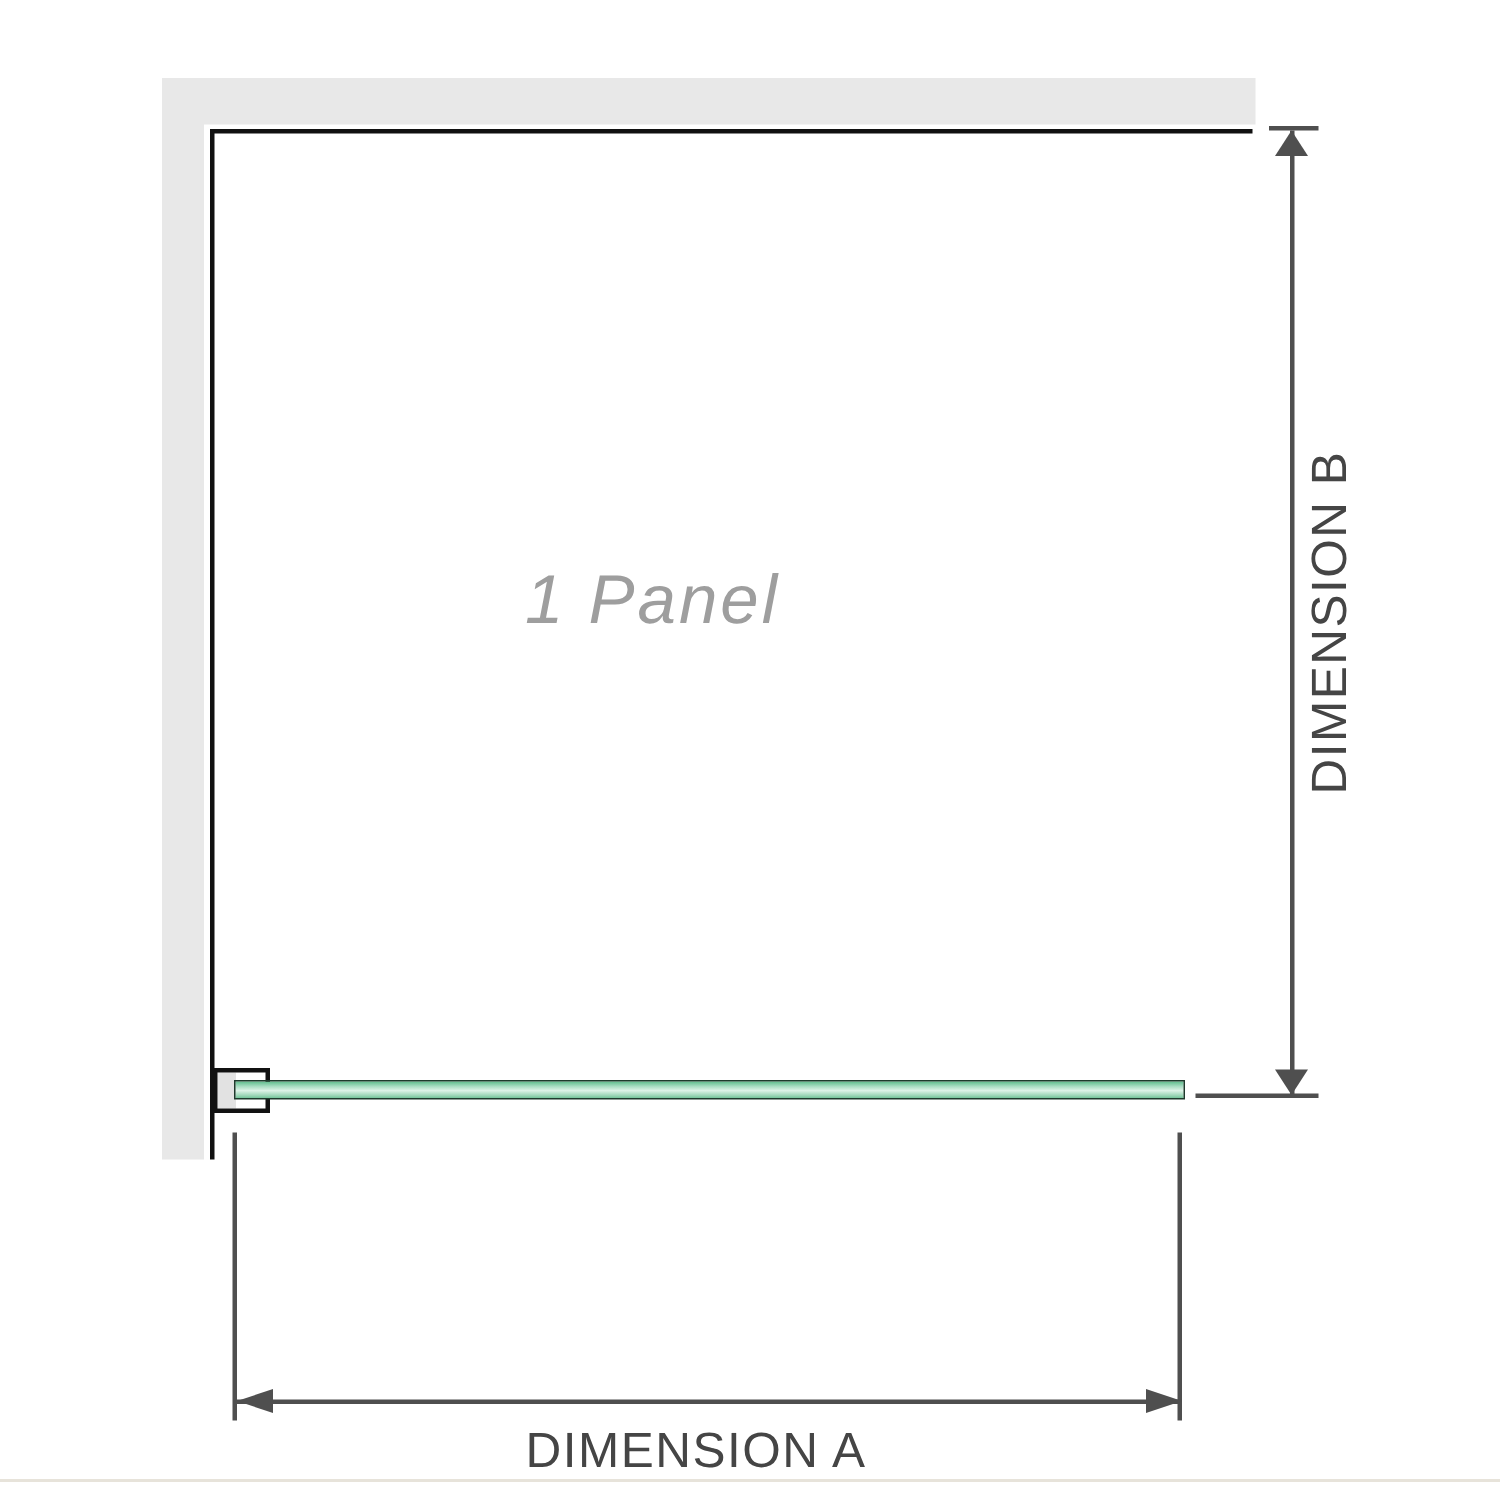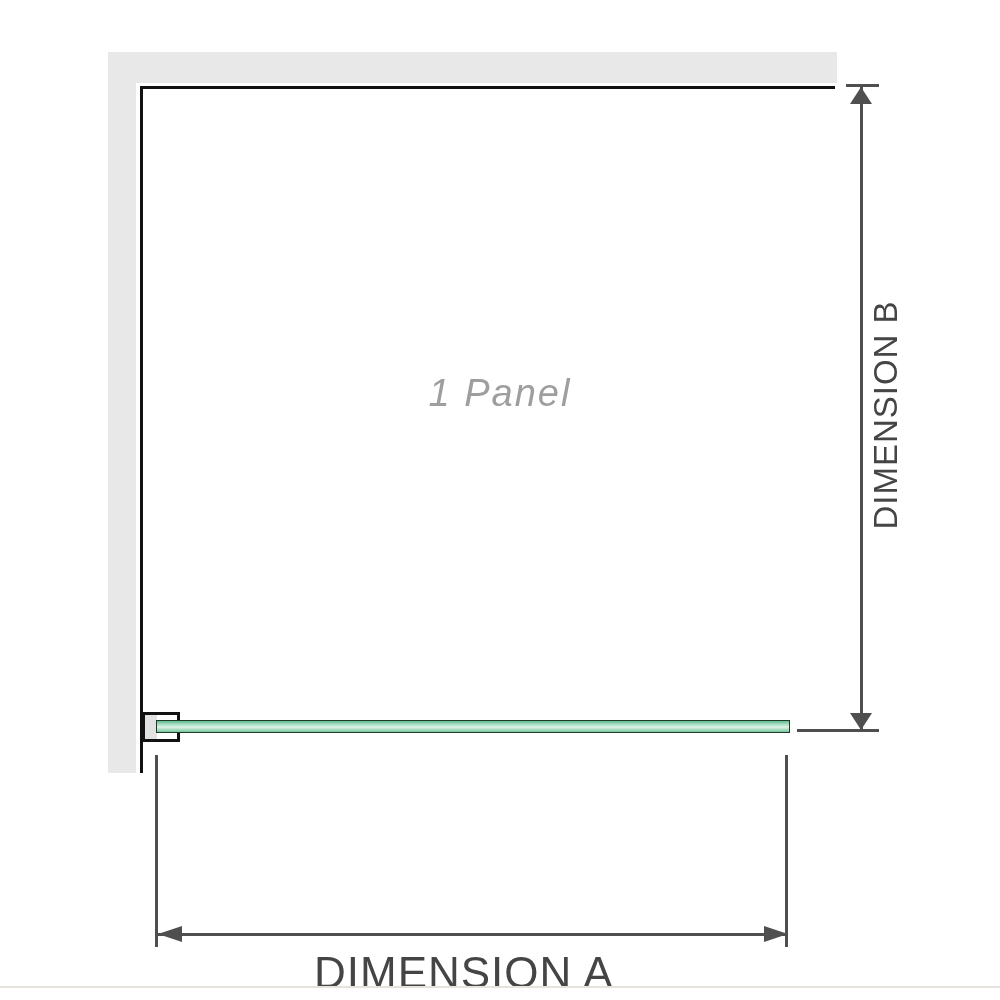--- a/index.html
+++ b/index.html
@@ -58,23 +58,23 @@
       var(--glass_green_light, #ddf3e7) 55%,
       #9bd6b6 85%,
       #74c59a 100%);
     z-index: 3;
   }
 
   
   .panel-label {
     position: absolute; left: 350px; top: 372px;
     width: 300px;
-    text-align: center;
+    text-align: left;
     font-style: italic;
-    font-size: 38px;
+    font-size: 46px;
     letter-spacing: 2px;
     color: var(--panel_label_text, #9e9e9e);
     z-index: 1;
   }
 
   
   .dimb-tick-top {
     position: absolute; left: 846px; top: 84px;
     width: 33px; height: 3px;
     background: var(--dimension_line, #4f4f4f);
@@ -140,21 +140,22 @@
   .dima-arrow-right {
     position: absolute; left: 764px; top: 926px;
     width: 0; height: 0;
     border-top: 8px solid transparent;
     border-bottom: 8px solid transparent;
     border-left: 24px solid var(--dimension_line, #4f4f4f);
   }
   .dima-label {
     position: absolute; left: 314px; top: 948px;
     width: 300px;
-    font-size: 44px;
+    text-align: center;
+    font-size: 33px;
     letter-spacing: 1px;
     color: var(--dimension_text, #454545);
     white-space: nowrap;
   }
 
   
   .bottom-rule {
     position: absolute; left: 0; top: 986px;
     width: 1000px; height: 2px;
     background: var(--bottom_rule, #e7e3da);

